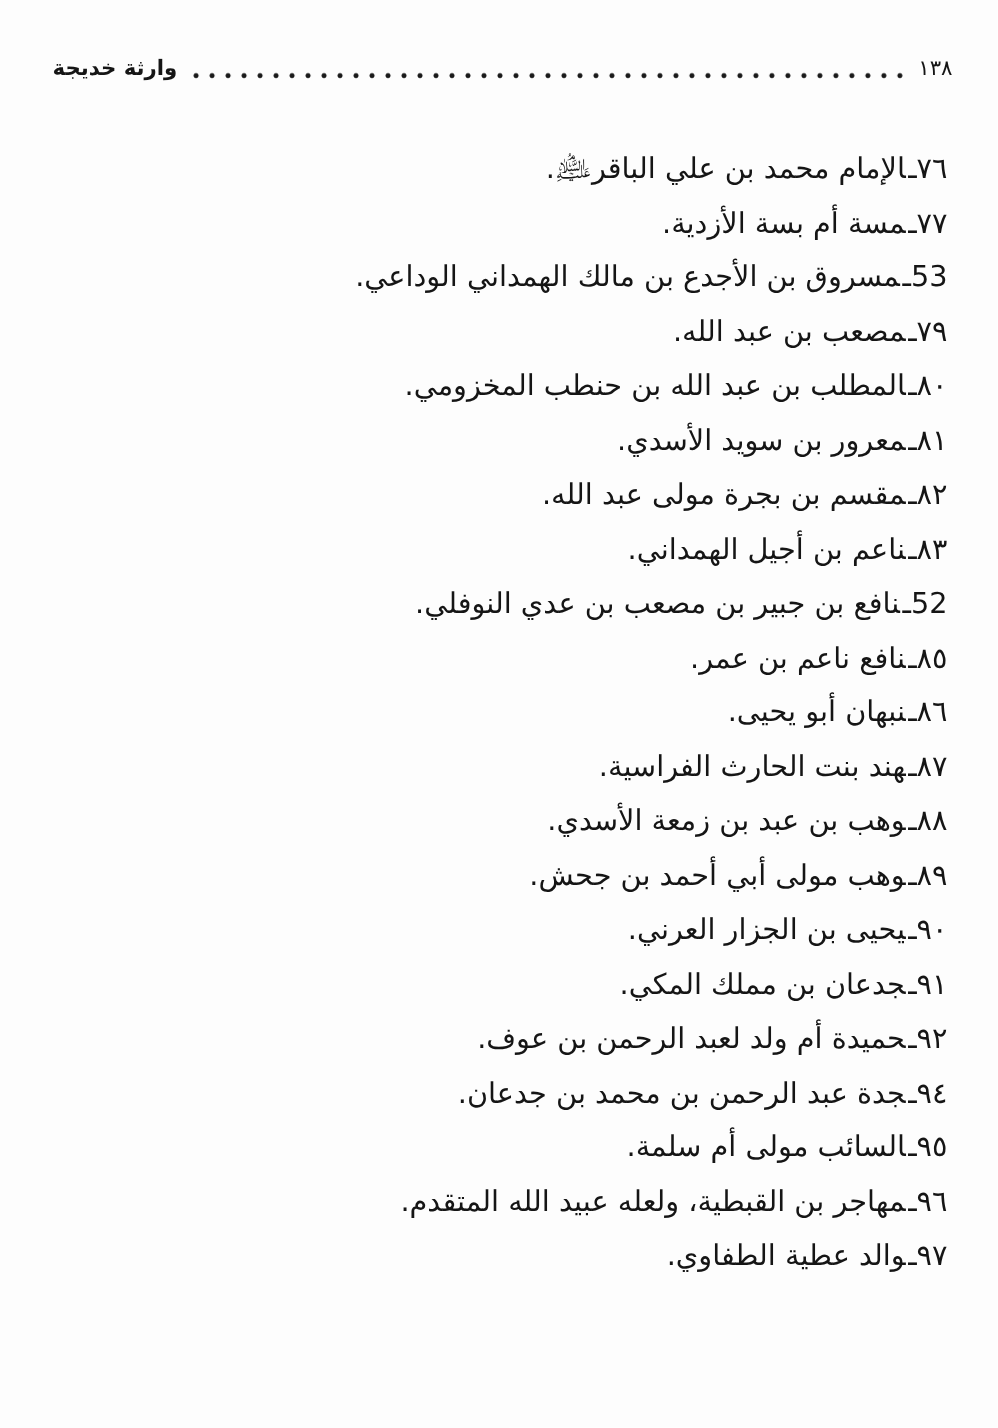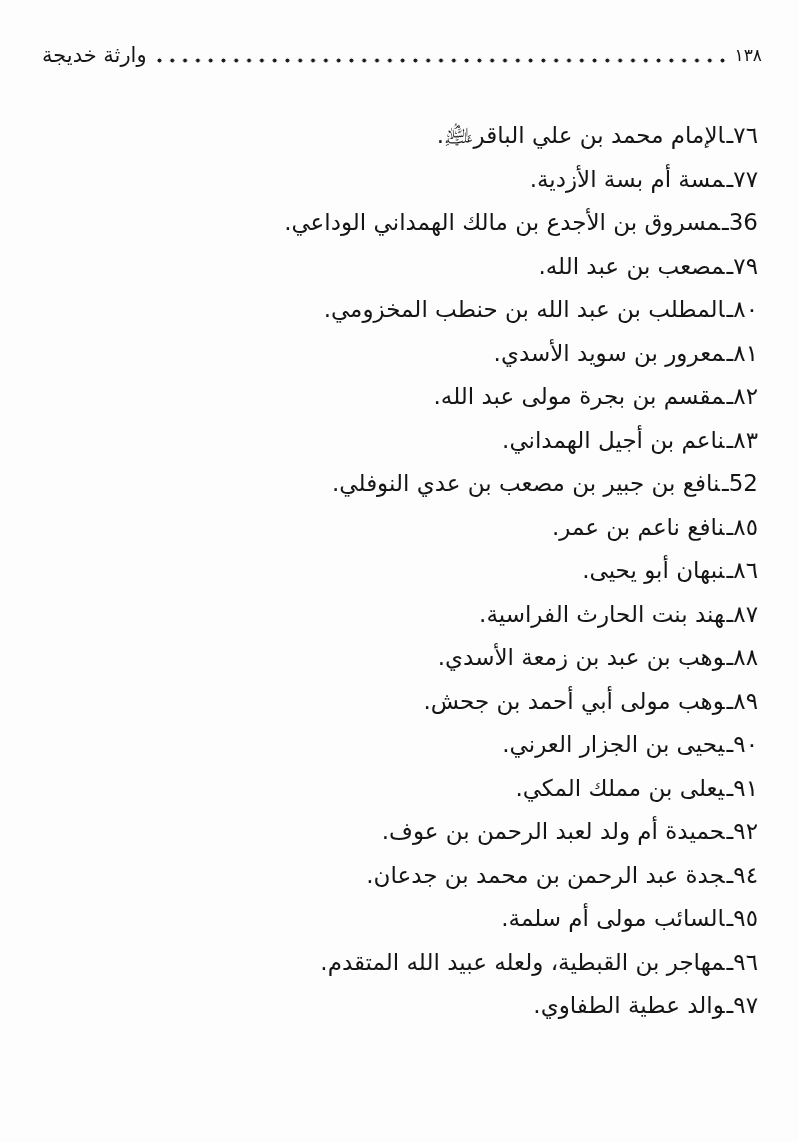--- a/index.html
+++ b/index.html
@@ -34,22 +34,22 @@
   .leader {
     flex: 1;
     height: 5px;
     margin: 0 9px 5px 9px;
     background-image: radial-gradient(circle, #1a1a1a 1.7px, transparent 2.3px);
     background-size: 12.8px 5px;
     background-repeat: repeat-x;
     background-position: center;
   }
   .book-title {
-    font-size: 21px;
-    font-weight: normal;
+    font-size: 17px;
+    font-weight: bold;
     line-height: 26px;
   }
 
   
   .list {
     position: absolute;
     top: 114px;
     right: 40px;
     left: 30px;
   }
@@ -68,34 +68,34 @@
 
   <div class="header">
     <span class="page-num">١٣٨</span>
     <span class="leader"></span>
     <span class="book-title">وارثة خديجة</span>
   </div>
 
   <div class="list">
     <div class="item"><span class="num">٧٦</span><span class="sep">ـ</span><span class="name">الإمام محمد بن علي الباقر﵇.</span></div>
     <div class="item"><span class="num">٧٧</span><span class="sep">ـ</span><span class="name">مسة أم بسة الأزدية.</span></div>
-    <div class="item"><span class="num">36</span><span class="sep">ـ</span><span class="name">مسروق بن الأجدع بن مالك الهمداني الوداعي.</span></div>
+    <div class="item"><span class="num">53</span><span class="sep">ـ</span><span class="name">مسروق بن الأجدع بن مالك الهمداني الوداعي.</span></div>
     <div class="item"><span class="num">٧٩</span><span class="sep">ـ</span><span class="name">مصعب بن عبد الله.</span></div>
     <div class="item"><span class="num">٨٠</span><span class="sep">ـ</span><span class="name">المطلب بن عبد الله بن حنطب المخزومي.</span></div>
     <div class="item"><span class="num">٨١</span><span class="sep">ـ</span><span class="name">معرور بن سويد الأسدي.</span></div>
     <div class="item"><span class="num">٨٢</span><span class="sep">ـ</span><span class="name">مقسم بن بجرة مولى عبد الله.</span></div>
     <div class="item"><span class="num">٨٣</span><span class="sep">ـ</span><span class="name">ناعم بن أجيل الهمداني.</span></div>
     <div class="item"><span class="num">52</span><span class="sep">ـ</span><span class="name">نافع بن جبير بن مصعب بن عدي النوفلي.</span></div>
     <div class="item"><span class="num">٨٥</span><span class="sep">ـ</span><span class="name">نافع ناعم بن عمر.</span></div>
     <div class="item"><span class="num">٨٦</span><span class="sep">ـ</span><span class="name">نبهان أبو يحيى.</span></div>
     <div class="item"><span class="num">٨٧</span><span class="sep">ـ</span><span class="name">هند بنت الحارث الفراسية.</span></div>
     <div class="item"><span class="num">٨٨</span><span class="sep">ـ</span><span class="name">وهب بن عبد بن زمعة الأسدي.</span></div>
     <div class="item"><span class="num">٨٩</span><span class="sep">ـ</span><span class="name">وهب مولى أبي أحمد بن جحش.</span></div>
     <div class="item"><span class="num">٩٠</span><span class="sep">ـ</span><span class="name">يحيى بن الجزار العرني.</span></div>
-    <div class="item"><span class="num">٩١</span><span class="sep">ـ</span><span class="name">يعلى بن مملك المكي.</span></div>
+    <div class="item"><span class="num">٩١</span><span class="sep">ـ</span><span class="name">جدعان بن مملك المكي.</span></div>
     <div class="item"><span class="num">٩٢</span><span class="sep">ـ</span><span class="name">حميدة أم ولد لعبد الرحمن بن عوف.</span></div>
     <div class="item"><span class="num">٩٤</span><span class="sep">ـ</span><span class="name">جدة عبد الرحمن بن محمد بن جدعان.</span></div>
     <div class="item"><span class="num">٩٥</span><span class="sep">ـ</span><span class="name">السائب مولى أم سلمة.</span></div>
     <div class="item"><span class="num">٩٦</span><span class="sep">ـ</span><span class="name">مهاجر بن القبطية، ولعله عبيد الله المتقدم.</span></div>
     <div class="item"><span class="num">٩٧</span><span class="sep">ـ</span><span class="name">والد عطية الطفاوي.</span></div>
   </div>
 
 </div>
 
 </body></html>

